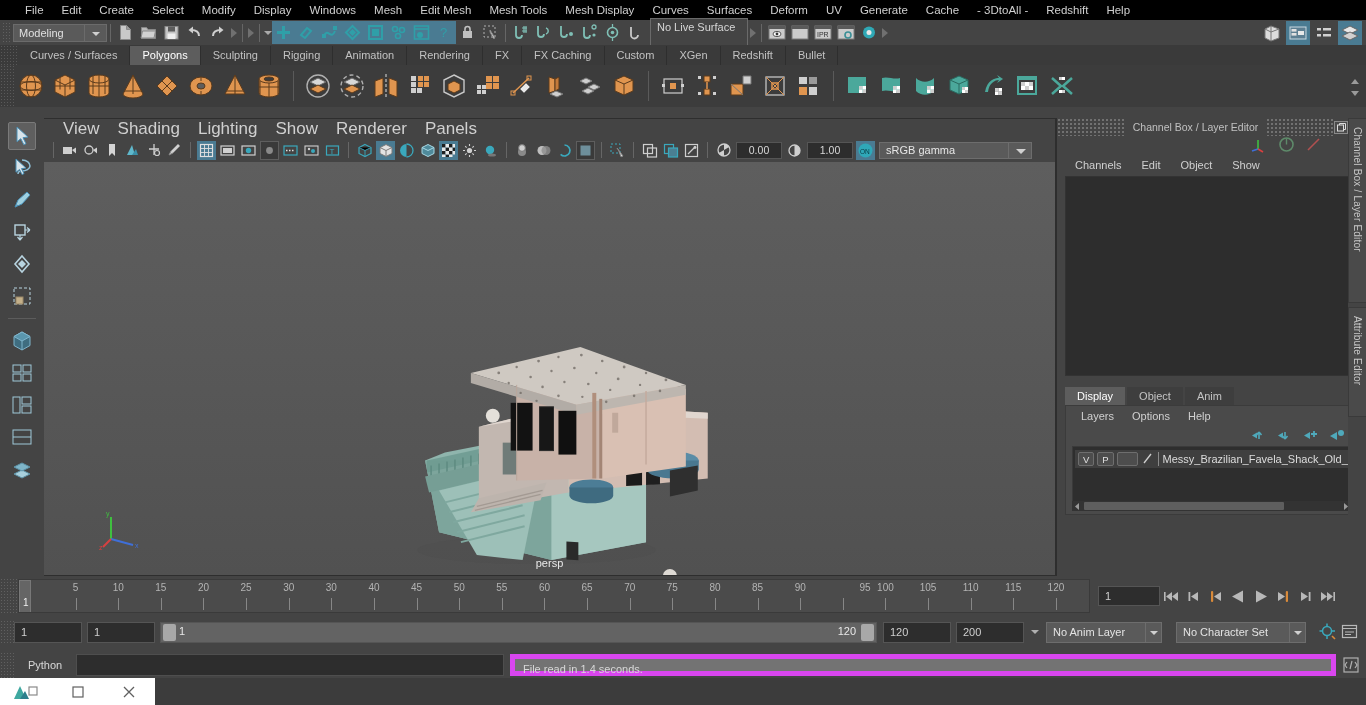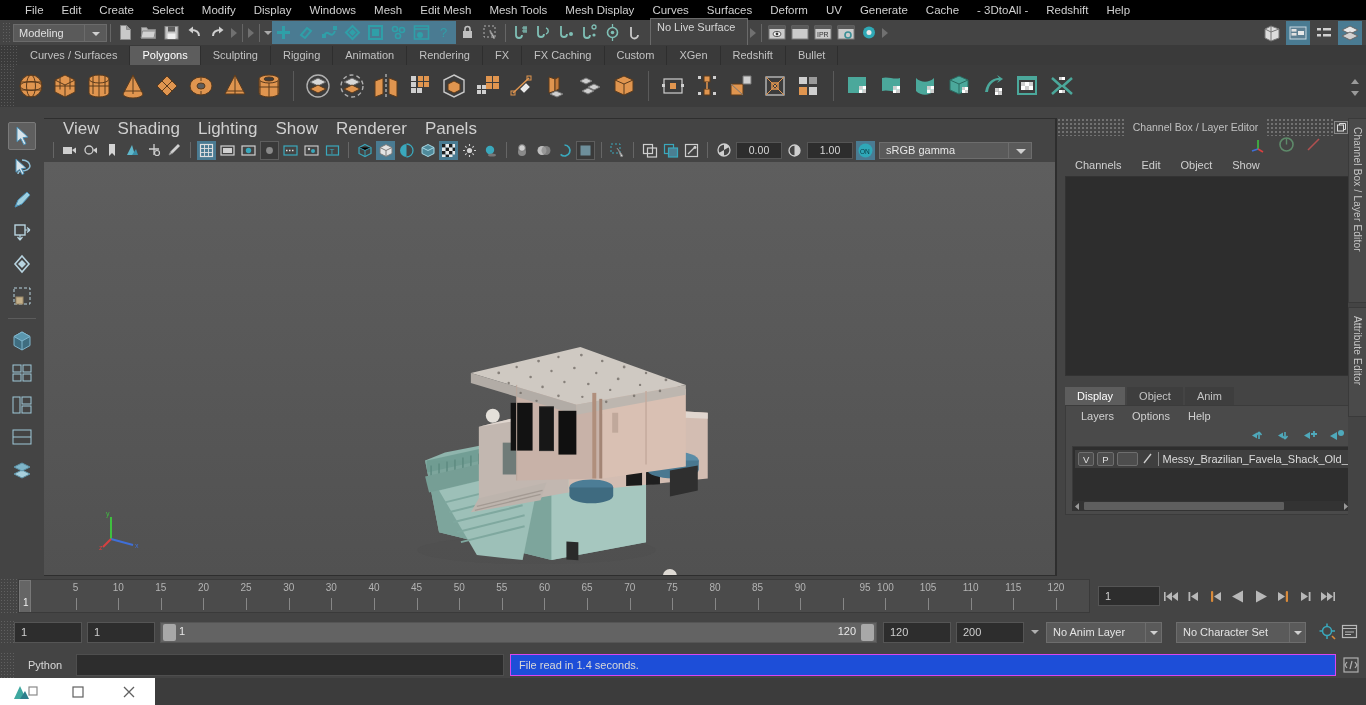--- a/index.html
+++ b/index.html
@@ -136,21 +136,21 @@
   .rangebar .lbl { position:absolute; top:2px; font-size:11px; color:#e8e8e8;}
   .animfield { width:100px; height:21px; background:#5a5a5a; border:1px solid #6d6d6d; color:#e4e4e4;
       font-size:11px; line-height:19px; padding-left:6px;}
   .animarrow { width:16px; height:21px; background:#5a5a5a; border:1px solid #6d6d6d; border-left:none; position:relative;}
   .animarrow:after{content:"";position:absolute;left:4px;top:8px;border-left:4px solid transparent;border-right:4px solid transparent;border-top:4px solid #d0d0d0;}
 
   
   .cmdrow { position:absolute; left:0; top:650px; width:1366px; height:30px; background:#444; display:flex; align-items:center;}
   .cmdlabel { width:62px; text-align:center; font-size:11px; color:#d8d8d8;}
   .cmdinput { width:428px; height:22px; background:#2d2d2d; border:1px solid #4e4e4e;}
-  .cmdout { flex:1; height:22px; background:#1d4ed8; border:1px solid #d946ef; margin-left:6px;
+  .cmdout { flex:1; height:22px; background:#737373; border:5px solid #d946ef; margin-left:6px;
      font-size:11px; color:#d8d8d8; line-height:20px; padding-left:8px;}
 
   
   .taskbar { position:absolute; left:0; top:678px; width:1366px; height:27px; background:#3c3c3c;}
   .tb-win { position:absolute; left:0; top:0; width:155px; height:27px; background:#ffffff; display:flex; align-items:center;}
   .tb-cell { flex:1; display:flex; align-items:center; justify-content:center; height:27px;}
 </style>
 </head>
 <body>
 
@@ -1128,20 +1128,21 @@
         
         <svg class="axis" viewBox="0 0 46 46">
           <path d="M12 34 L12 12" stroke="#3fbf3f" stroke-width="2"></path>
           <path d="M12 34 L34 40" stroke="#3f6fd8" stroke-width="2"></path>
           <path d="M12 34 L4 42" stroke="#d84040" stroke-width="2"></path>
           <text x="7" y="11" font-size="7" fill="#3fbf3f" font-family="Liberation Sans, sans-serif">y</text>
           <text x="36" y="43" font-size="7" fill="#3f6fd8" font-family="Liberation Sans, sans-serif">x</text>
           <text x="0" y="45" font-size="7" fill="#d84040" font-family="Liberation Sans, sans-serif">z</text>
         </svg>
 
+        <div class="persp-label">persp</div>
       </div>
     </div>
 
     <div class="rightpanel">
       <div class="cb-title">
         <div class="dots"></div>
         <span class="t">Channel Box / Layer Editor</span>
         <div class="dots"></div>
         <div class="titlebtn">
           <svg width="9" height="9" viewBox="0 0 9 9">

